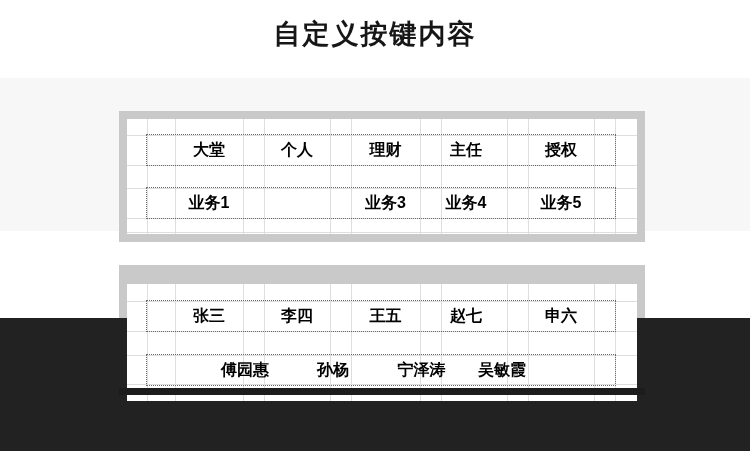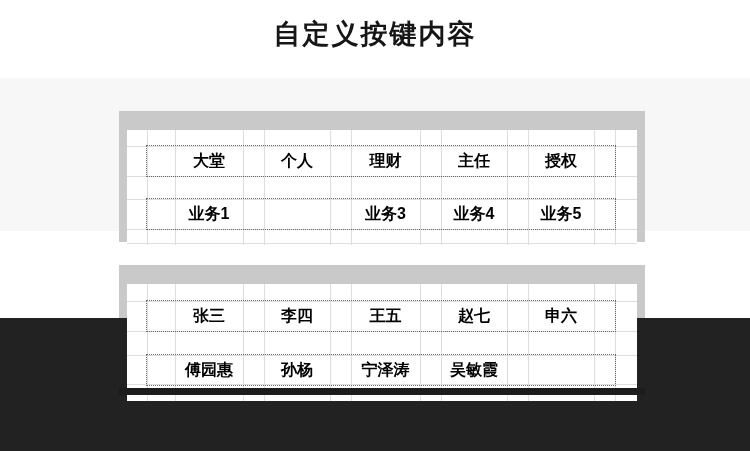--- a/index.html
+++ b/index.html
@@ -38,21 +38,20 @@
       linear-gradient(#dedede,#dedede),linear-gradient(#dedede,#dedede),linear-gradient(#dedede,#dedede),
       linear-gradient(#dedede,#dedede),linear-gradient(#dedede,#dedede),linear-gradient(#dedede,#dedede),
       linear-gradient(#dedede,#dedede),linear-gradient(#dedede,#dedede),linear-gradient(#dedede,#dedede),
       linear-gradient(#dedede,#dedede),linear-gradient(#dedede,#dedede);
     background-size:
       1px 100%,1px 100%,1px 100%,1px 100%,1px 100%,1px 100%,1px 100%,1px 100%,1px 100%,1px 100%,1px 100%,1px 100%,
       100% 1px,100% 1px,100% 1px,100% 1px,100% 1px;
     background-position:
       20px 0,48px 0,116px 0,137px 0,203px 0,224px 0,293px 0,314px 0,380px 0,401px 0,467px 0,488px 0,
       0 16px,0 46px,0 69px,0 99px,0 113px;
-    margin-top: 11px;
   }
   .grid-2{width:510px;height:117px;z-index:3;
     background-image:
       linear-gradient(#dedede,#dedede),linear-gradient(#dedede,#dedede),linear-gradient(#dedede,#dedede),
       linear-gradient(#dedede,#dedede),linear-gradient(#dedede,#dedede),linear-gradient(#dedede,#dedede),
       linear-gradient(#dedede,#dedede),linear-gradient(#dedede,#dedede),linear-gradient(#dedede,#dedede),
       linear-gradient(#dedede,#dedede),linear-gradient(#dedede,#dedede),linear-gradient(#dedede,#dedede),
       linear-gradient(#dedede,#dedede),linear-gradient(#dedede,#dedede),linear-gradient(#dedede,#dedede),
       linear-gradient(#dedede,#dedede);
     background-size:
@@ -72,25 +71,25 @@
   .grid-1 .range-b{top:68px;}
   .grid-2 .range-a{top:16px;}
   .grid-2 .range-b{top:70px;}
 
   
   .cell{
     position:absolute;height:30px;display:flex;align-items:center;justify-content:center;
     font-size:16px;font-weight:bold;color:#000000;white-space:nowrap;
   }
   .grid-1 .row-a{top:16px;}  .grid-1 .row-b{top:69px;}
-  .grid-2 .row-a{top:17px;}  .grid-2 .row-b{top:71px;}
+  .grid-2 .row-a{top:17px;}  .grid-2 .row-b{top:71px;margin-left:36px;}
   .col-1{left:48px;width:68px;}
   .col-2{left:137px;width:66px;}
   .col-3{left:224px;width:69px;}
-  .col-4{left:314px;width:66px;}
+  .col-4{left:306px;width:66px;}
   .col-5{left:401px;width:66px;}
 </style>
 </head>
 <body>
 
 <div class="stage">
 
   <div class="band-light"></div>
   <div class="band-mid"></div>
   <div class="band-dark"></div>

